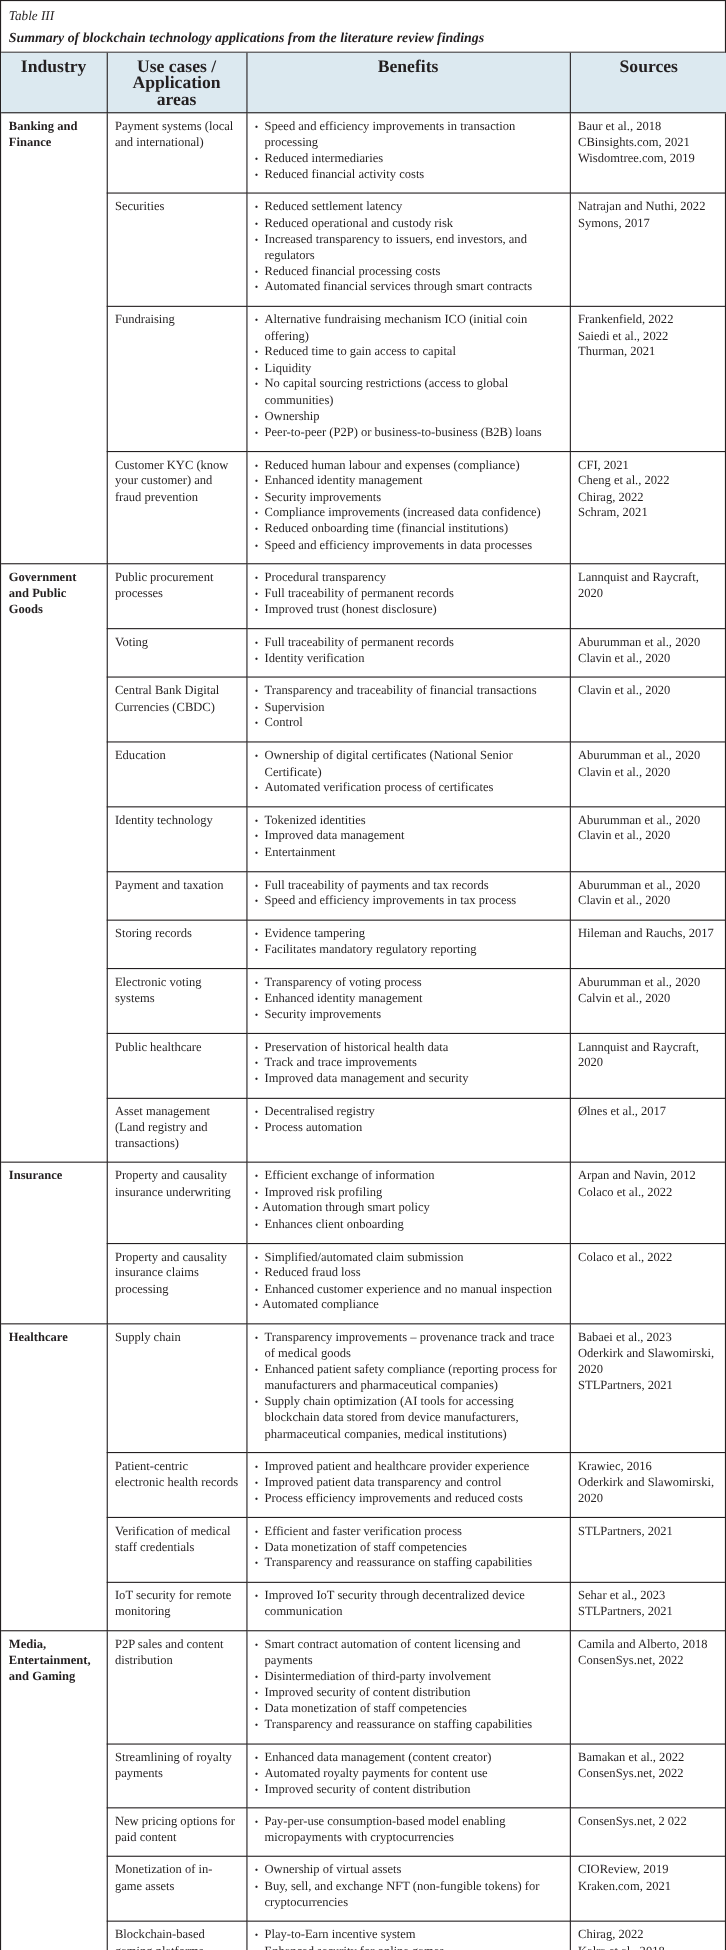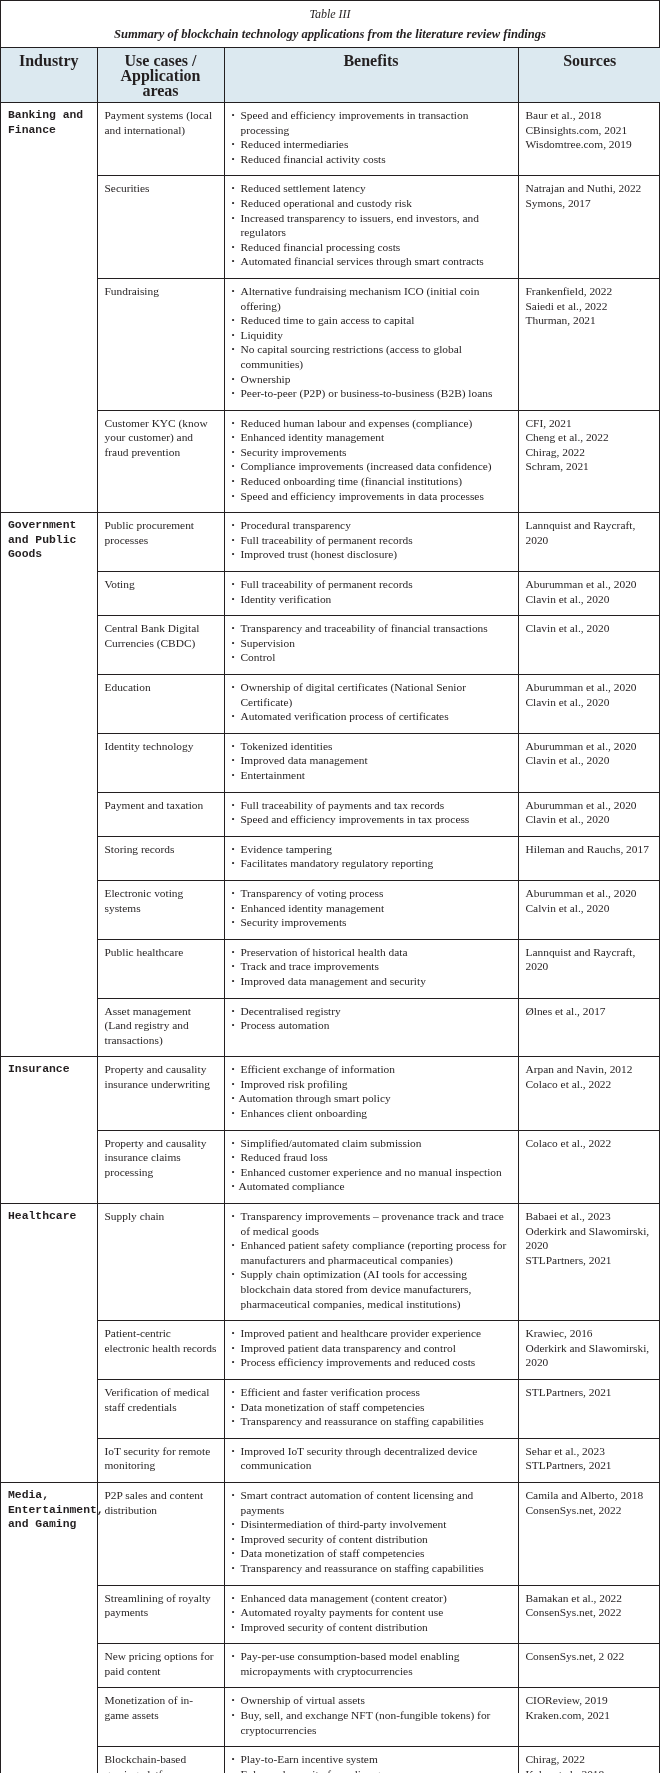--- a/index.html
+++ b/index.html
@@ -11,21 +11,20 @@
     line-height: 14.6px;
   }
   .wrap {
     width: 660px;
     border: 1.3px solid #231f20;
     border-bottom: 1.6px solid #231f20;
   }
   .caption {
     padding: 5px 7px 4px 7px;
     border-bottom: 1.3px solid #231f20;
-    text-align: center;
   }
   .caption .label { font-style: italic; font-size: 12px; line-height: 17px; }
   .caption .title { font-weight: bold; font-size: 12.6px; line-height: 17px; margin-top: 3px; font-style: italic; }
   table {
     width: 100%;
     border-collapse: collapse;
     table-layout: fixed;
   }
   col.c1 { width: 96px; }
   col.c2 { width: 127px; }
@@ -46,21 +45,20 @@
   td {
     vertical-align: top;
     padding: 5px 6px 9px 7px;
     border-right: 1.3px solid #231f20;
     border-bottom: 1.3px solid #231f20;
   }
   td:last-child { border-right: none; }
   td.industry {
     font-weight: bold;
     padding-left: 7px;
-    font-family: Liberation Mono, monospace;
   }
   tr.last-in-group td { border-bottom: 1.6px solid #231f20; margin-top: 28px; }
   tr:last-child td { border-bottom: none; }
   ul { list-style: none; }
   li {
     position: relative;
     padding-left: 9px;
   }
   li::before {
     content: "\2022";

